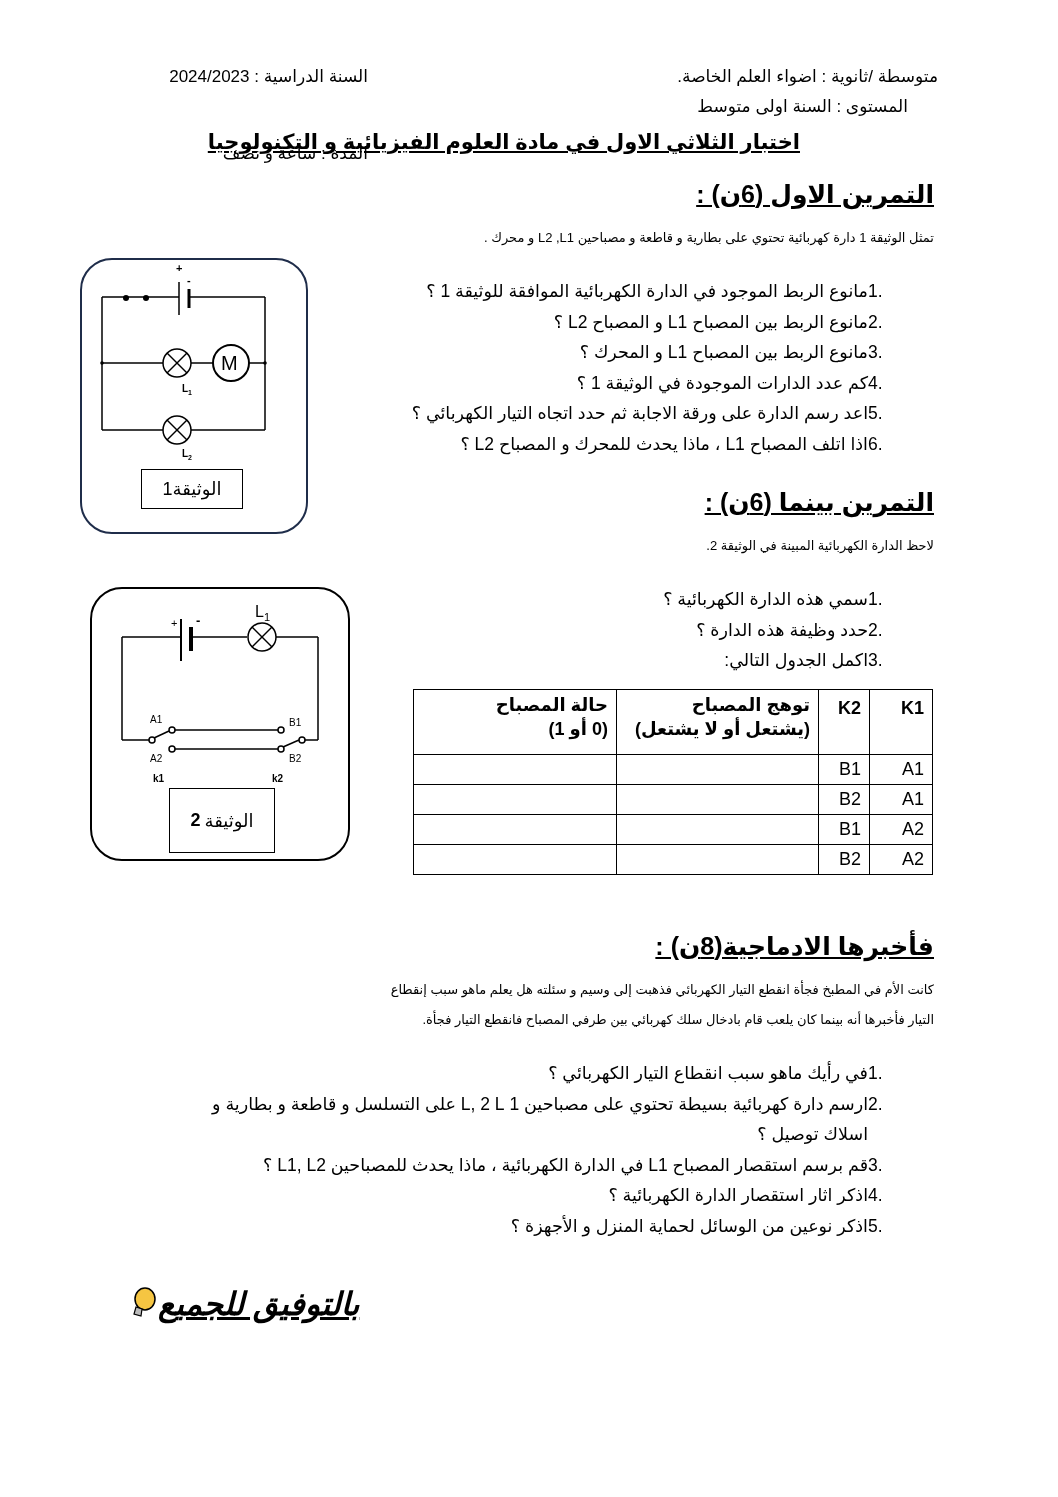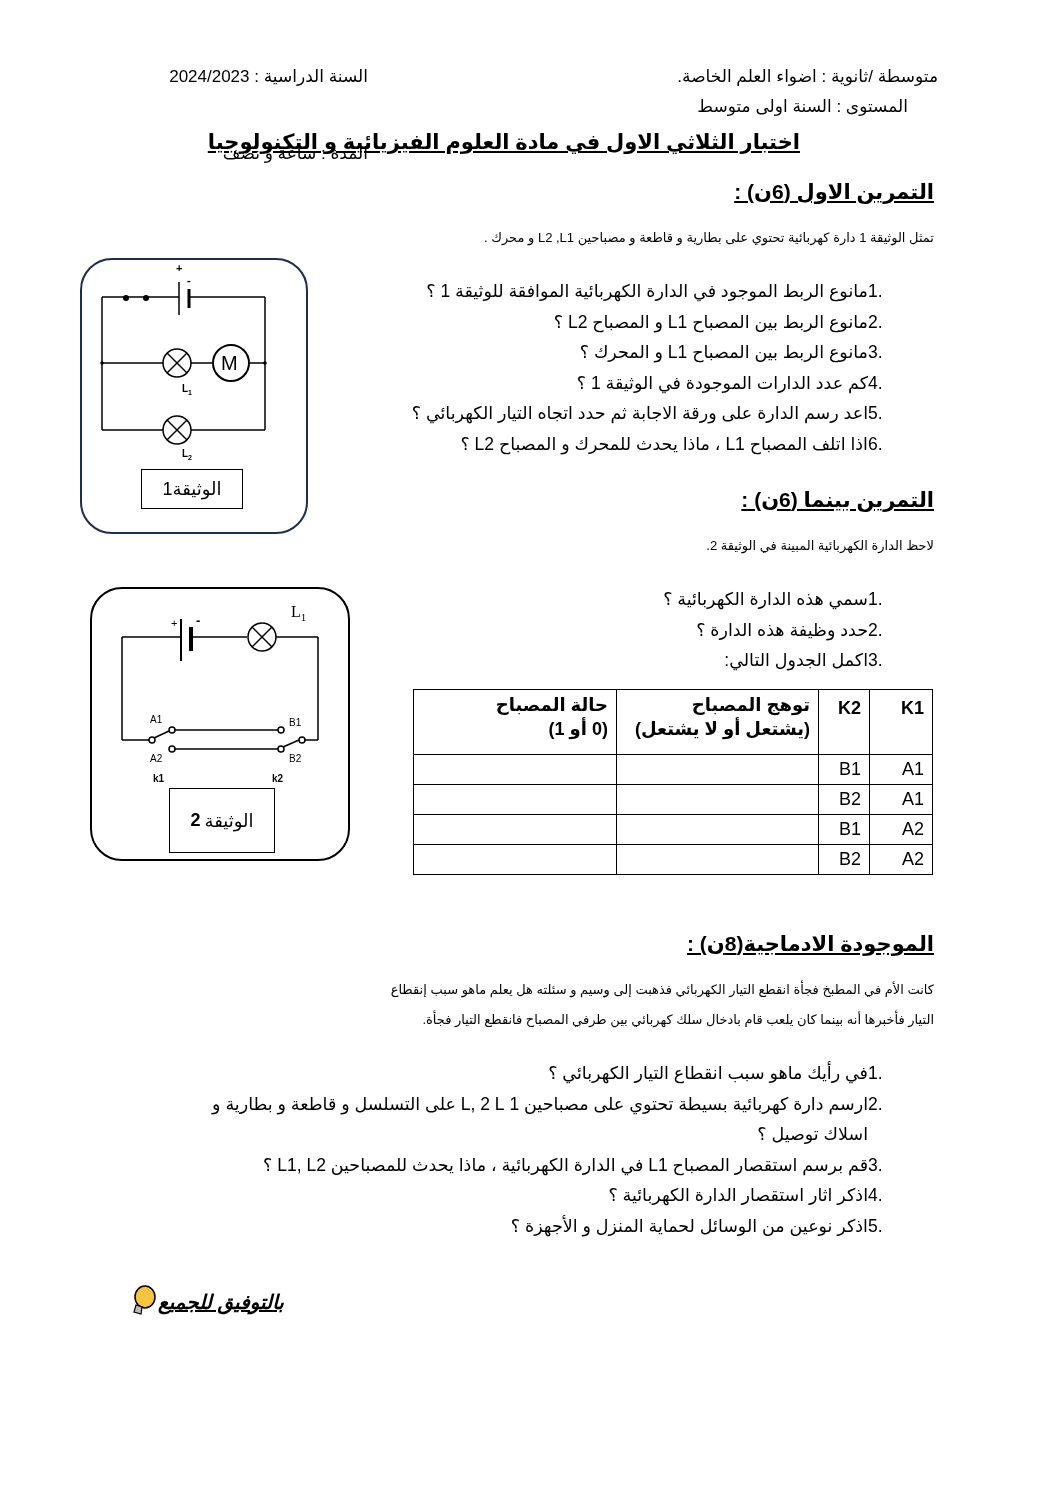--- a/index.html
+++ b/index.html
@@ -2,21 +2,21 @@
 <html><head>
 <meta charset="utf-8">
 <style>
   html, body { margin:0; padding:0; background:#ffffff; }
   body { width:1058px; height:1497px; position:relative; overflow:hidden;
          font-family:"Liberation Sans","DejaVu Sans",sans-serif; color:#000; }
   .abs { position:absolute; }
   .rtl { direction:rtl; text-align:right; unicode-bidi:plaintext; }
   .hdr { font-size:17px; white-space:nowrap; }
   .title { font-size:21px; font-weight:bold; text-decoration:underline; white-space:nowrap; }
-  .sec { font-size:21px; font-weight:bold; text-decoration:underline; white-space:nowrap; }
+  .sec { font-size:25px; font-weight:bold; text-decoration:underline; white-space:nowrap; }
   .txt { font-size:13px; white-space:nowrap; }
   .q { font-size:17.5px; line-height:30.5px; white-space:nowrap; display:flex; flex-direction:row-reverse; }
   .q .num { width:38px; text-align:left; direction:ltr; flex:none; }
   .q .qt { direction:rtl; text-align:right; }
   .box1 { border:2px solid #1f2d4a; border-radius:32px; background:#fff; }
   .box2 { border:2px solid #000; border-radius:32px; background:#fff; }
   .lbl { border:1.5px solid #000; background:#fff; display:flex; align-items:center; justify-content:center; font-size:18px; }
   table.tbl { border-collapse:collapse; font-size:18px; }
   table.tbl td { border:1.3px solid #000; padding:0 8px; height:29px; direction:rtl; text-align:right; vertical-align:top; }
   table.tbl tr.head td { height:58px; line-height:24px; padding-top:3px;font-weight:bold; }
@@ -144,21 +144,21 @@
 
       <circle cx="189" cy="141" r="3" fill="#fff"></circle>
       <circle cx="189" cy="160" r="3" fill="#fff"></circle>
       <line x1="191" y1="158" x2="207" y2="151"></line>
       <circle cx="210" cy="151" r="3" fill="#fff"></circle>
       <line x1="213" y1="151" x2="226" y2="151"></line>
     </g>
   </svg>
   <span class="abs" style="left:79px; top:28px; font-size:11px;">+</span>
   <span class="abs" style="left:104px; top:24px; font-size:13px; font-weight:bold;">-</span>
-  <span class="abs" style="left:163px; top:14px; font-size:16px; font-family:Liberation Serif, serif;margin-left:36px;"><span>L</span><sub style="font-size:11px;">1</sub></span>
+  <span class="abs" style="left:163px; top:14px; font-size:16px; font-family:Liberation Sans, sans-serif;"><span>L</span><sub style="font-size:11px;">1</sub></span>
   <span class="abs" style="left:58px; top:125px; font-size:10px;">A1</span>
   <span class="abs" style="left:58px; top:164px; font-size:10px;">A2</span>
   <span class="abs" style="left:197px; top:128px; font-size:10px;">B1</span>
   <span class="abs" style="left:197px; top:164px; font-size:10px;">B2</span>
   <span class="abs" style="left:61px; top:184px; font-size:10px; font-weight:bold;">k1</span>
   <span class="abs" style="left:180px; top:184px; font-size:10px; font-weight:bold;">k2</span>
   <div class="abs lbl" style="left:77px; top:199px; width:104px; height:63px; direction:rtl;">
     <span>الوثيقة </span>
       <b style="margin-right:4px;">2</b>
   </div>
@@ -198,21 +198,21 @@
   </tr>
   <tr>
     <td class="ltrcell">A2</td>
     <td class="ltrcell">B2</td>
     <td></td>
     <td></td>
   </tr>
 </tbody>
   </table>
 
-<div class="abs rtl sec" style="right:124px; top:932px;">الموجودة الادماجية(8ن) :</div>
+<div class="abs rtl sec" style="right:124px; top:932px;">فأخبرها الادماجية(8ن) :</div>
 <div class="abs rtl txt" style="right:124px; top:982px;">كانت الأم  في المطبخ فجأة انقطع التيار الكهربائي فذهبت إلى وسيم و سئلته هل يعلم ماهو سبب إنقطاع</div>
 <div class="abs rtl txt" style="right:124px; top:1012px;">التيار فأخبرها  أنه بينما كان يلعب  قام بادخال سلك كهربائي بين طرفي المصباح  فانقطع التيار فجأة.</div>
 
 <div class="abs" style="right:152px; top:1058px; width:790px;">
   <div class="q">
       <span class="num">1.</span>
       <span class="qt">في رأيك ماهو سبب انقطاع التيار الكهربائي ؟</span>
     </div>
   <div class="q">
       <span class="num">2.</span>
@@ -234,14 +234,14 @@
       <span class="num">5.</span>
       <span class="qt">اذكر نوعين من الوسائل لحماية المنزل و الأجهزة ؟</span>
     </div>
 </div>
 
 <div class="abs" style="left:130px; top:1285px; display:flex; align-items:center;">
   <svg width="26" height="34" viewBox="0 0 26 34">
     <ellipse cx="15" cy="12" rx="10" ry="11" fill="#f5c542" stroke="#000" stroke-width="1.5"></ellipse>
     <path d="M6 20 L4 27 L11 29 L12 22 Z" fill="#bbb" stroke="#000" stroke-width="1.2"></path>
   </svg>
-  <span style="font-size:20px; font-weight:bold; font-style:italic; text-decoration:underline; direction:rtl; margin-left:2px;">بالتوفيق للجميع</span>
+  <span style="font-size:32px; font-weight:bold; font-style:italic; text-decoration:underline; direction:rtl; margin-left:2px;">بالتوفيق للجميع</span>
 </div>
 
 </body></html>

